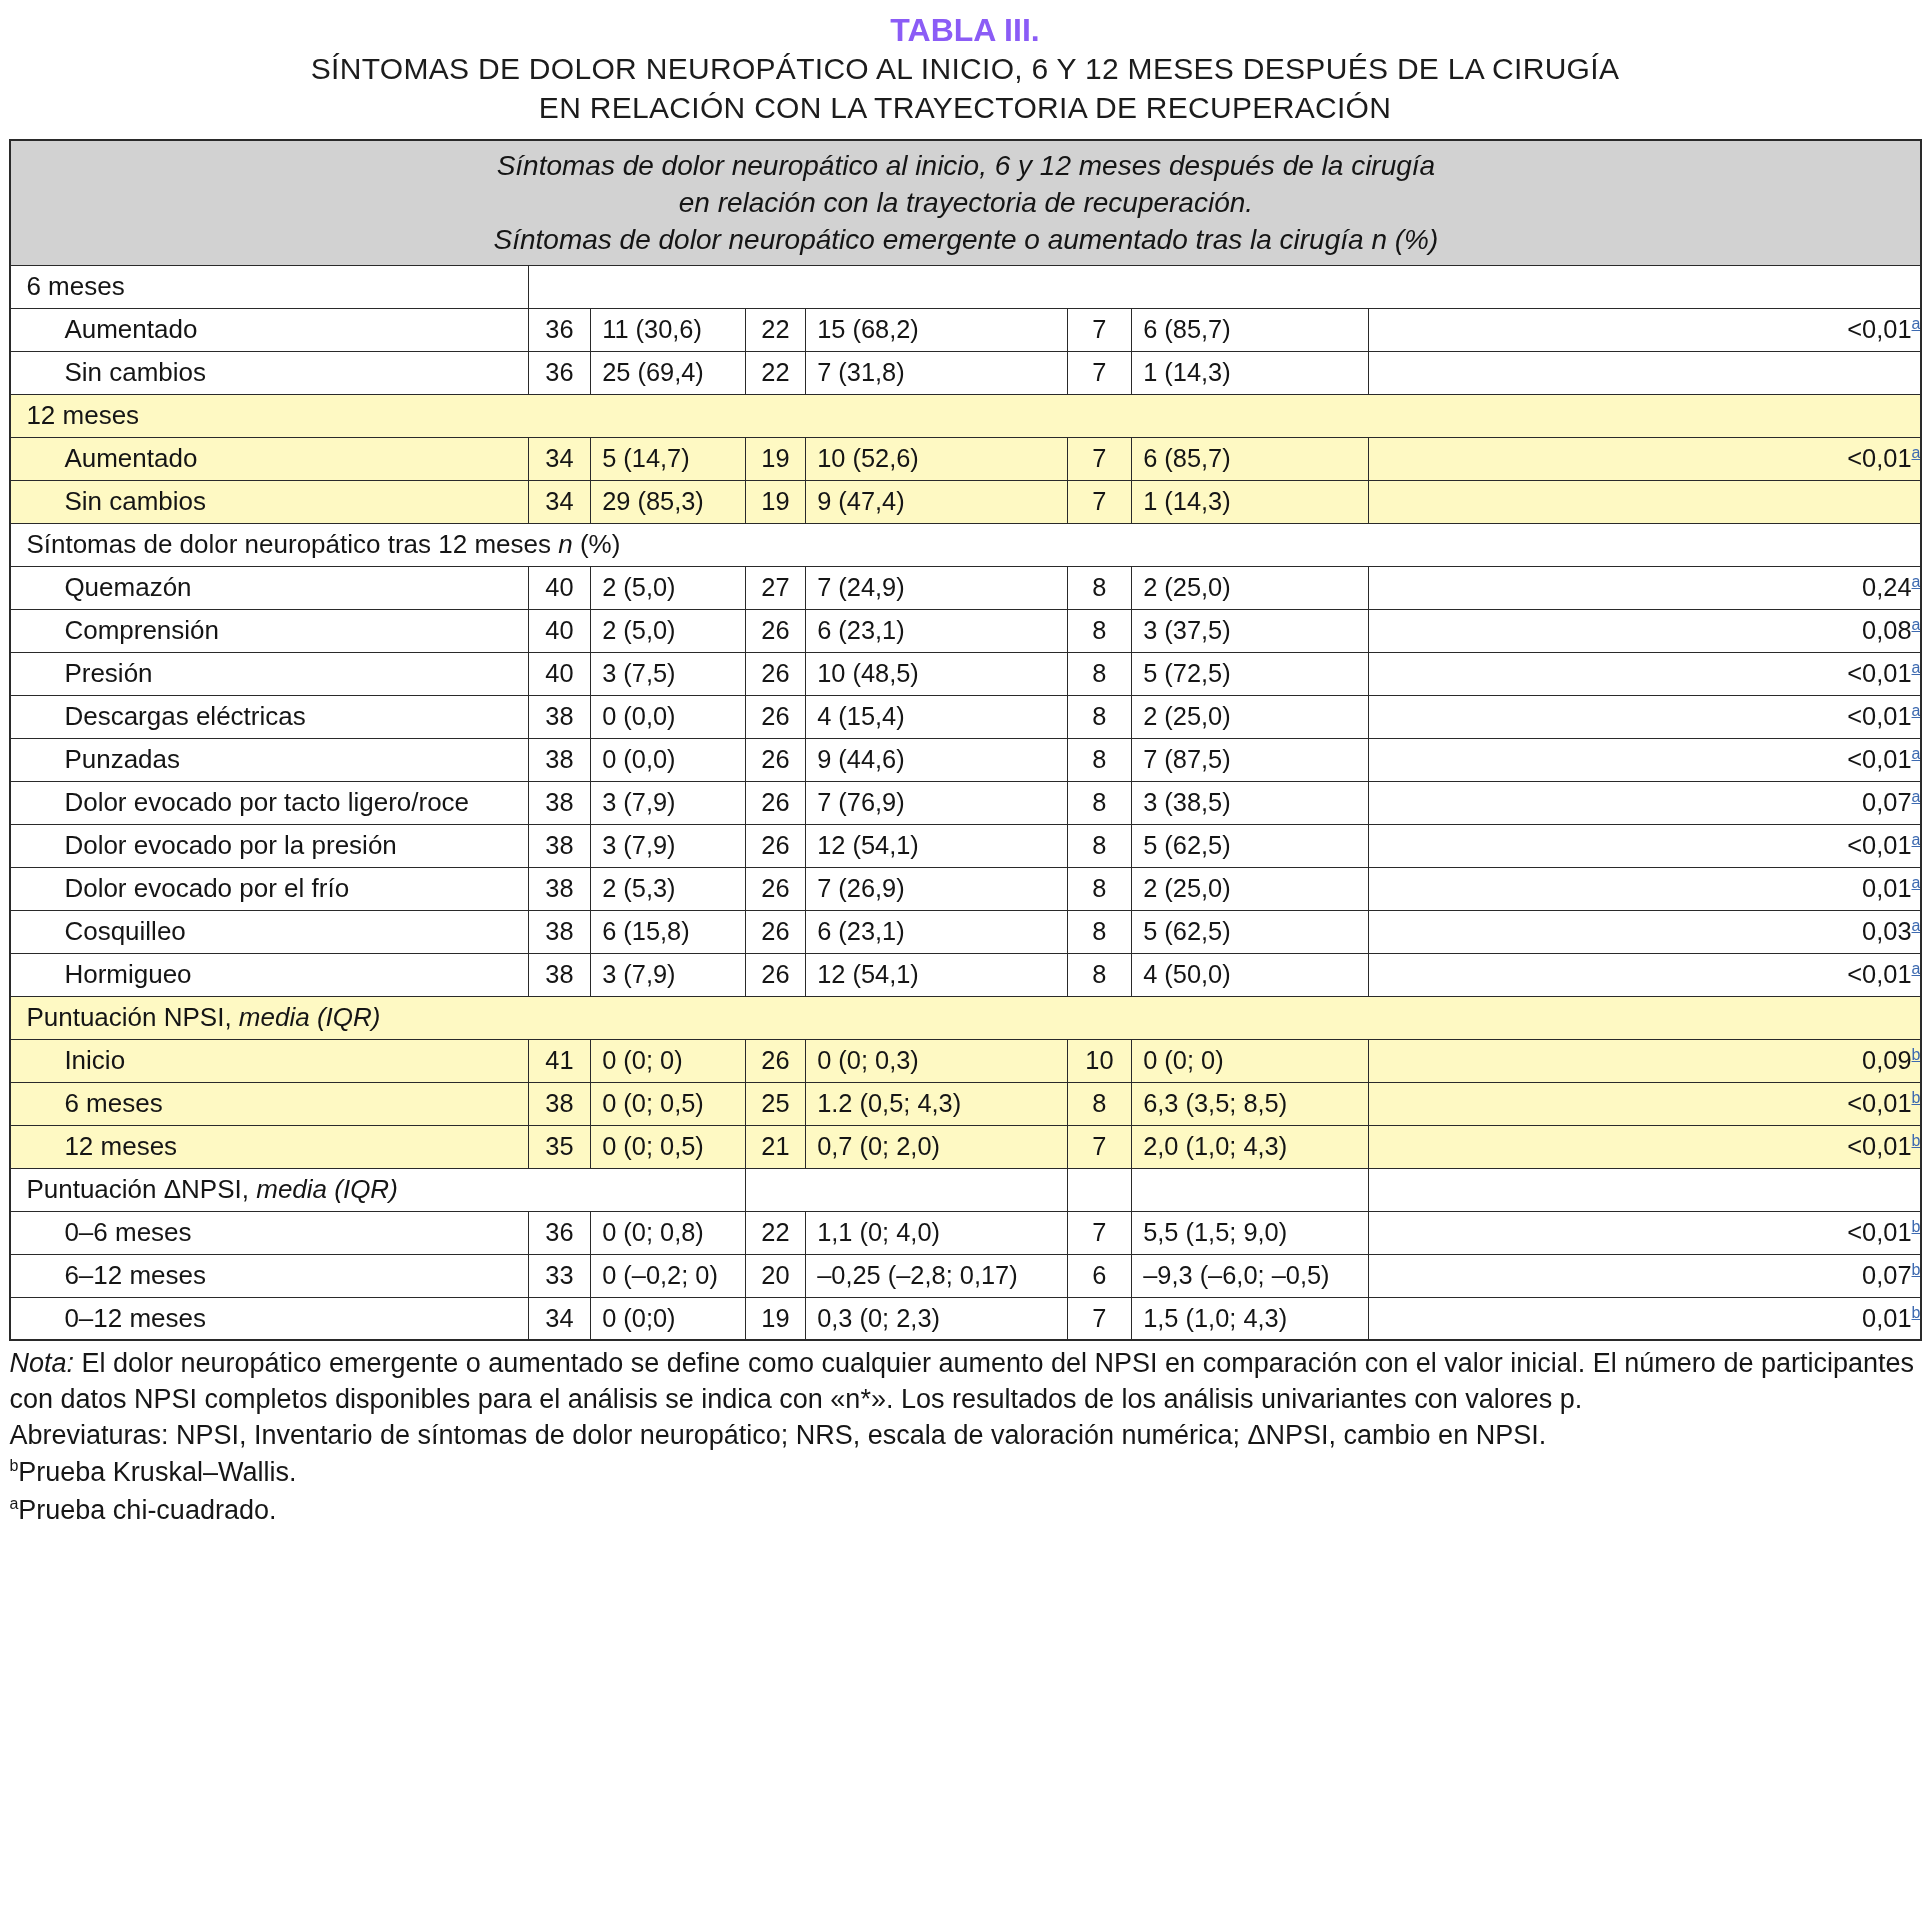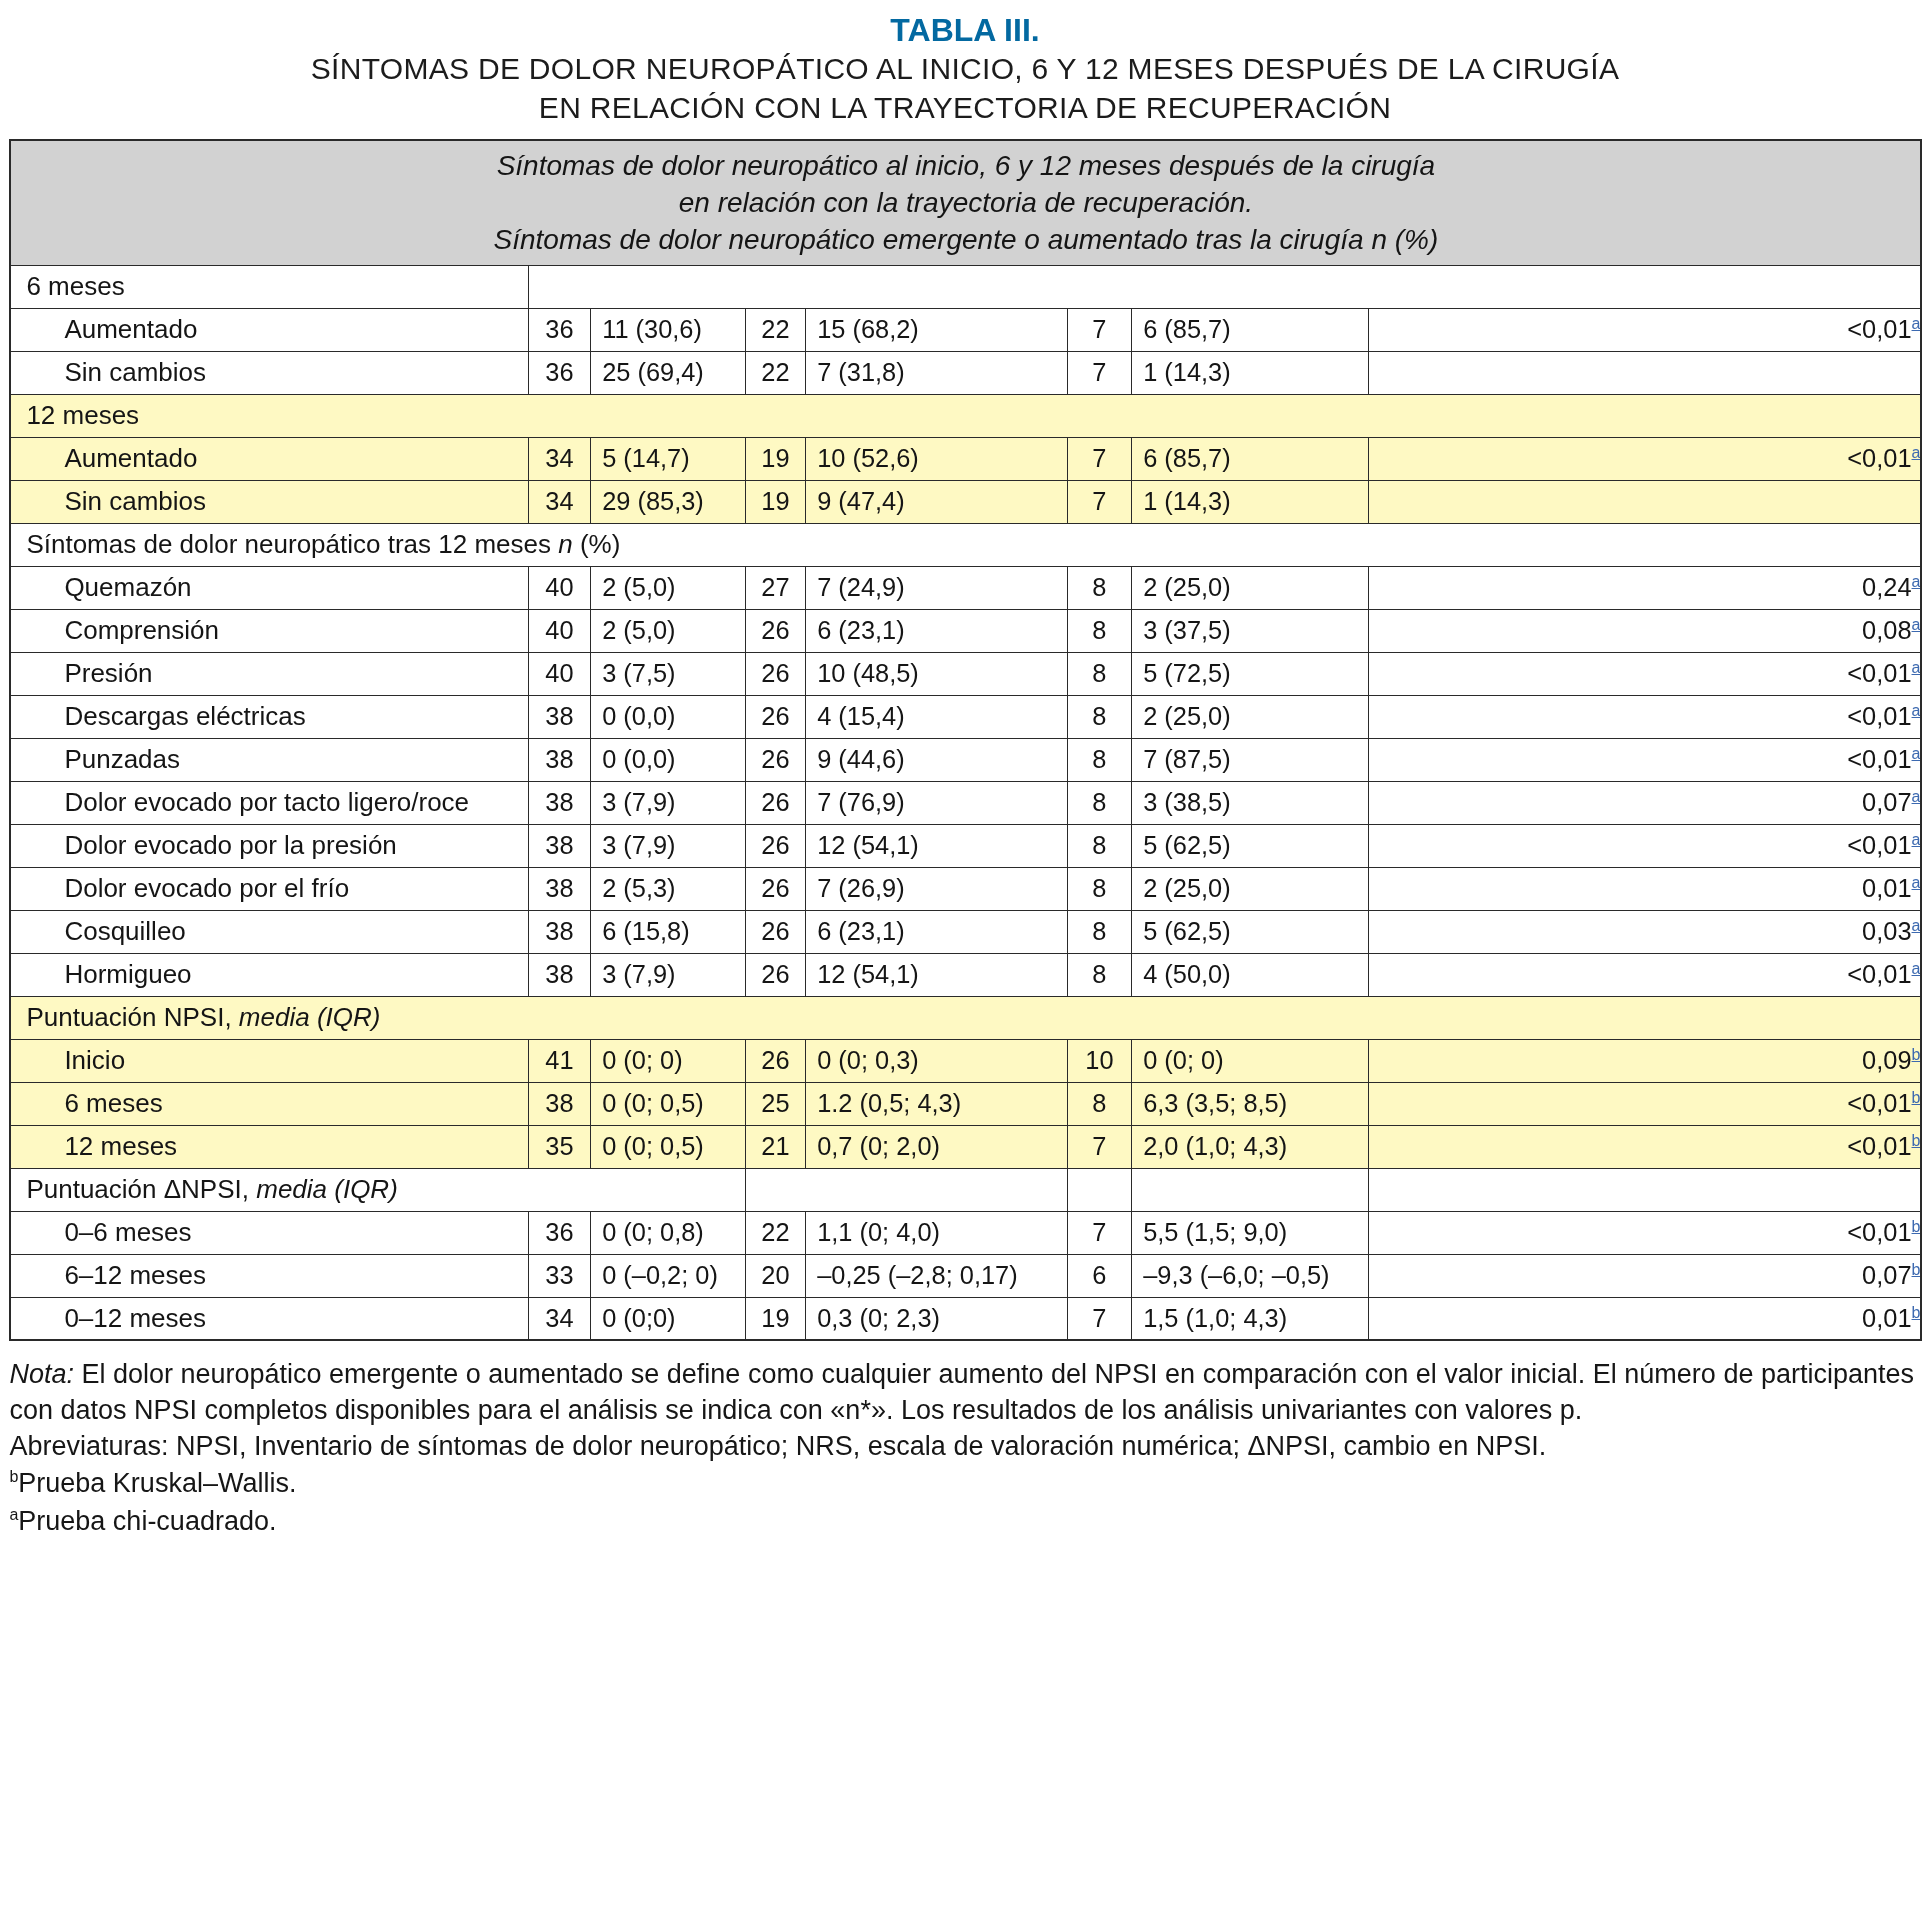--- a/index.html
+++ b/index.html
@@ -7,21 +7,21 @@
   body {
     width: 1930px; height: 1916px;
     font-family: "Liberation Sans", sans-serif;
     color: #151515;
     overflow: hidden;
   }
   .page { padding: 11.3px 9.4px 0 9.4px; }
 
   
   .caption { text-align: center; margin-bottom: 11.3px; }
-  .caption-label { color: #0369a1; font-weight: bold; font-size: 32px; line-height: 38px; }
+  .caption-label { color: #8b5cf6; font-weight: bold; font-size: 32px; line-height: 38px; }
   .caption-title { color: #1c1c1c; font-size: 30px; line-height: 39px; letter-spacing: 0.3px; }
 
   
   table.main {
     width: 1911px;
     border-collapse: collapse;
     table-layout: fixed;
     border: 2.8px solid #2a2a2a;
     font-size: 25.4px;
   }
@@ -51,21 +51,21 @@
   sup.ref {
     color: #3c69b0;
     text-decoration: underline;
     font-size: 16px;
     line-height: 0;
     vertical-align: super;
     cursor: pointer;
   }
 
   
-  .notes { margin-top: 15px; font-size: 27px; line-height: 36px; color: #161616; width: 1911px; }
+  .notes { margin-top: 4px; font-size: 27px; line-height: 36px; color: #161616; width: 1911px; }
   .notes p { margin: 0; }
   .notes .fn { line-height: 38px; }
   sup.fnmark { font-size: 16px; vertical-align: super; line-height: 0; }
 </style>
 </head>
 <body>
 
 <div class="page">
 
   <div class="caption">

